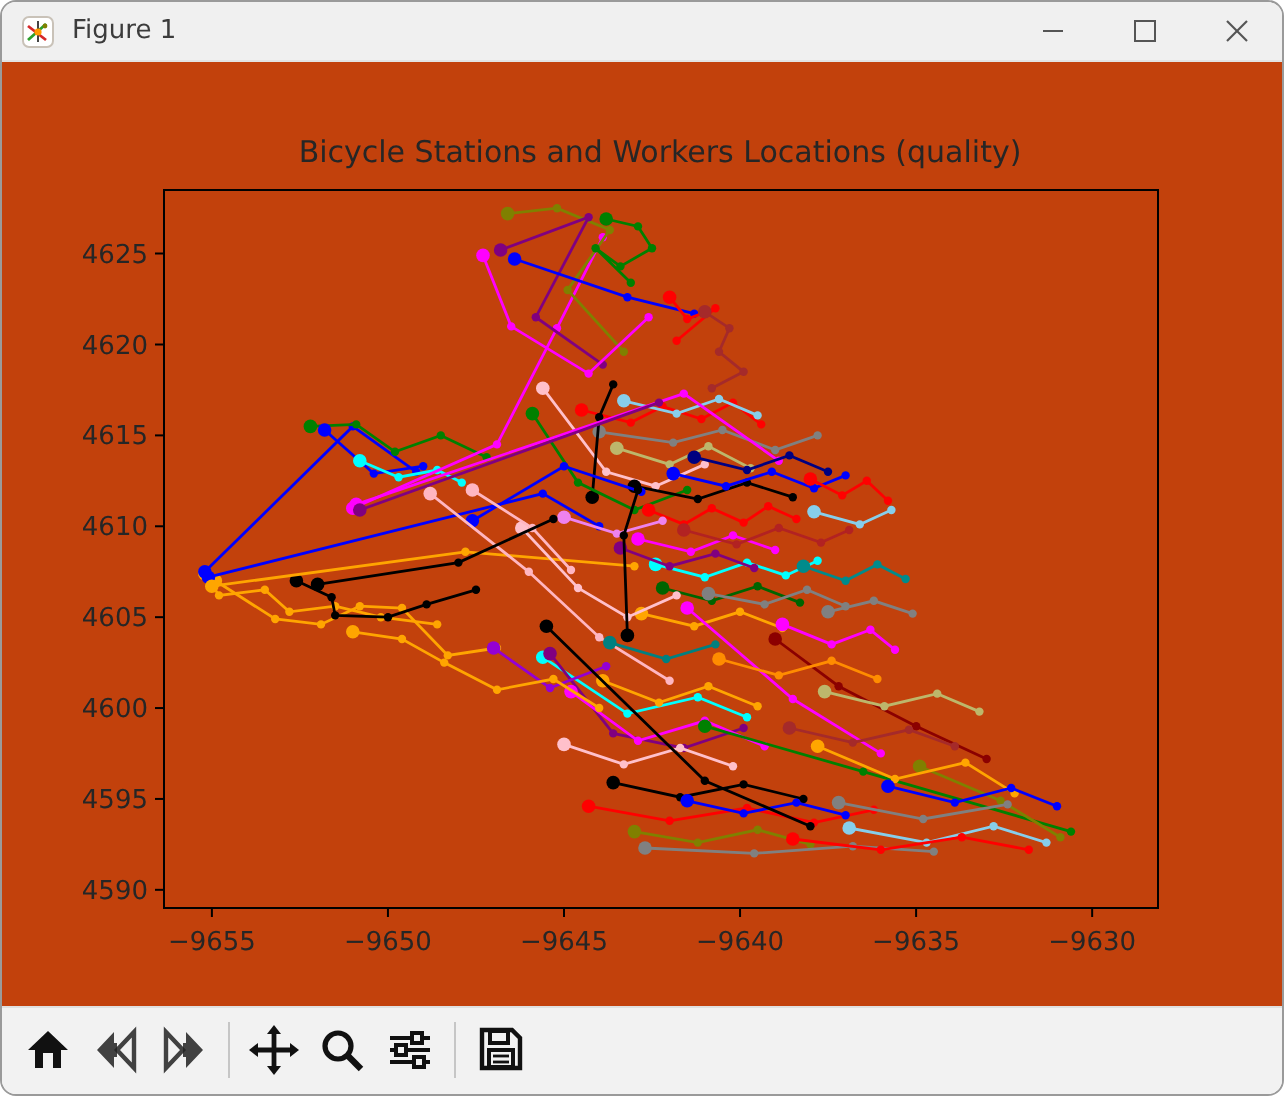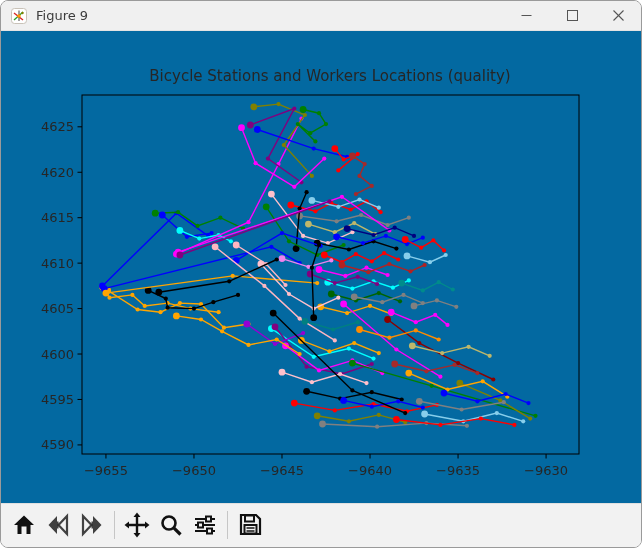--- a/index.html
+++ b/index.html
@@ -17,21 +17,21 @@
     border-bottom:1px solid #e3e3e3;
     user-select:none;
   }
   .titlebar .app-icon{width:18px;height:18px;margin-left:9px;display:flex;align-items:center;justify-content:center;}
   .titlebar .wtitle{margin-left:8px;font-size:13px;color:#3c3c3c;flex:1;}
   .win-btn{
     width:46px;height:30px;display:flex;align-items:center;justify-content:center;
     color:#555;cursor:default;
   }
   .canvas{
-    position:relative;width:642px;height:472px;background:#0369a1;
+    position:relative;width:642px;height:472px;background:#c2410c;
   }
   .toolbar{
     height:46px;background:#f2f2f2;
     display:flex;align-items:center;padding:0 0 4px 8px;
     border-top:1px solid #e0e0e0;
   }
   .tb-btn{
     width:30px;height:32px;display:flex;align-items:center;justify-content:center;
     margin-right:4px;border-radius:3px;
   }
@@ -47,21 +47,21 @@
     <span class="app-icon">
       <svg width="16" height="16" viewBox="0 0 16 16">
         <rect x="0.5" y="0.5" width="15" height="15" rx="3" fill="#ffffff" stroke="#c9c2b8"></rect>
         <line x1="3" y1="12" x2="12" y2="4" stroke="#2ca02c" stroke-width="1.4"></line>
         <line x1="3" y1="5" x2="12" y2="12" stroke="#d62728" stroke-width="1.4"></line>
         <line x1="8" y1="2.5" x2="8" y2="13" stroke="#444" stroke-width="1"></line>
         <circle cx="8" cy="8" r="1.8" fill="#ff9900"></circle>
         <circle cx="11.5" cy="5" r="1.2" fill="#808000"></circle>
       </svg>
     </span>
-    <span class="wtitle">Figure 9</span>
+    <span class="wtitle">Figure 1</span>
     <div class="win-btn">
       <svg width="11" height="11" viewBox="0 0 11 11">
         <line x1="0.5" y1="5.5" x2="10.5" y2="5.5" stroke="#555" stroke-width="1"></line>
       </svg>
     </div>
     <div class="win-btn">
       <svg width="11" height="11" viewBox="0 0 11 11">
         <rect x="0.5" y="0.5" width="10" height="10" fill="none" stroke="#555" stroke-width="1"></rect>
       </svg>
     </div>

